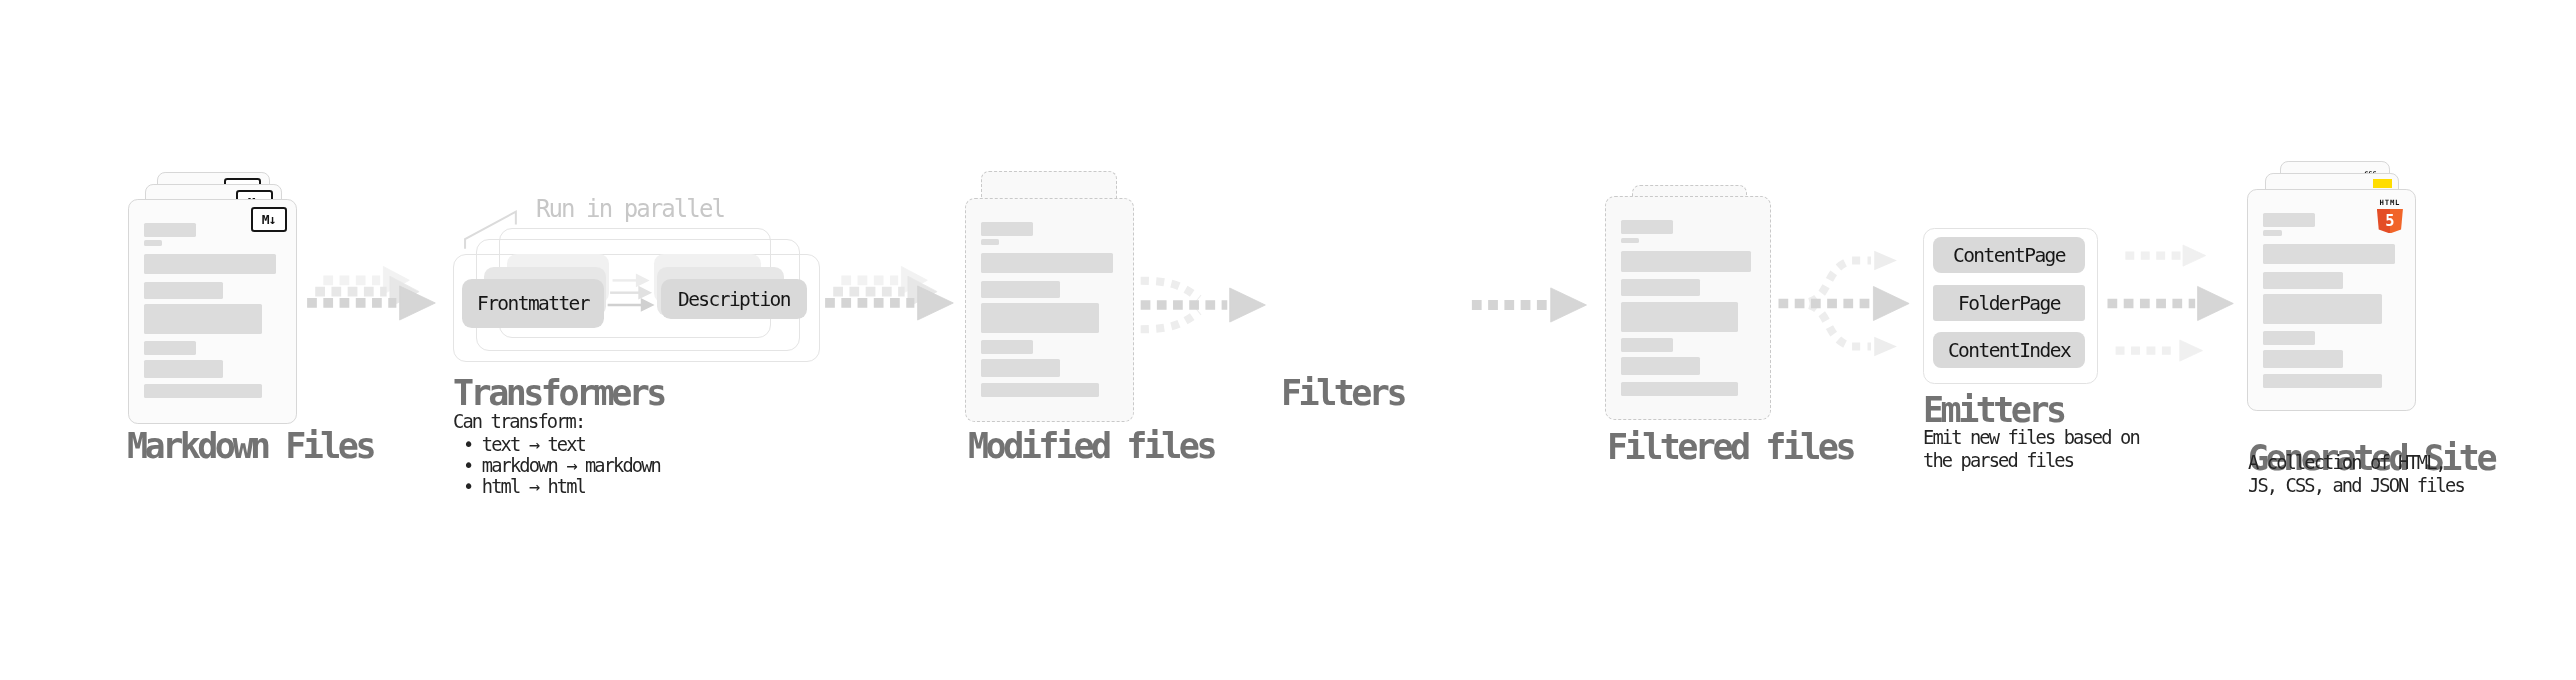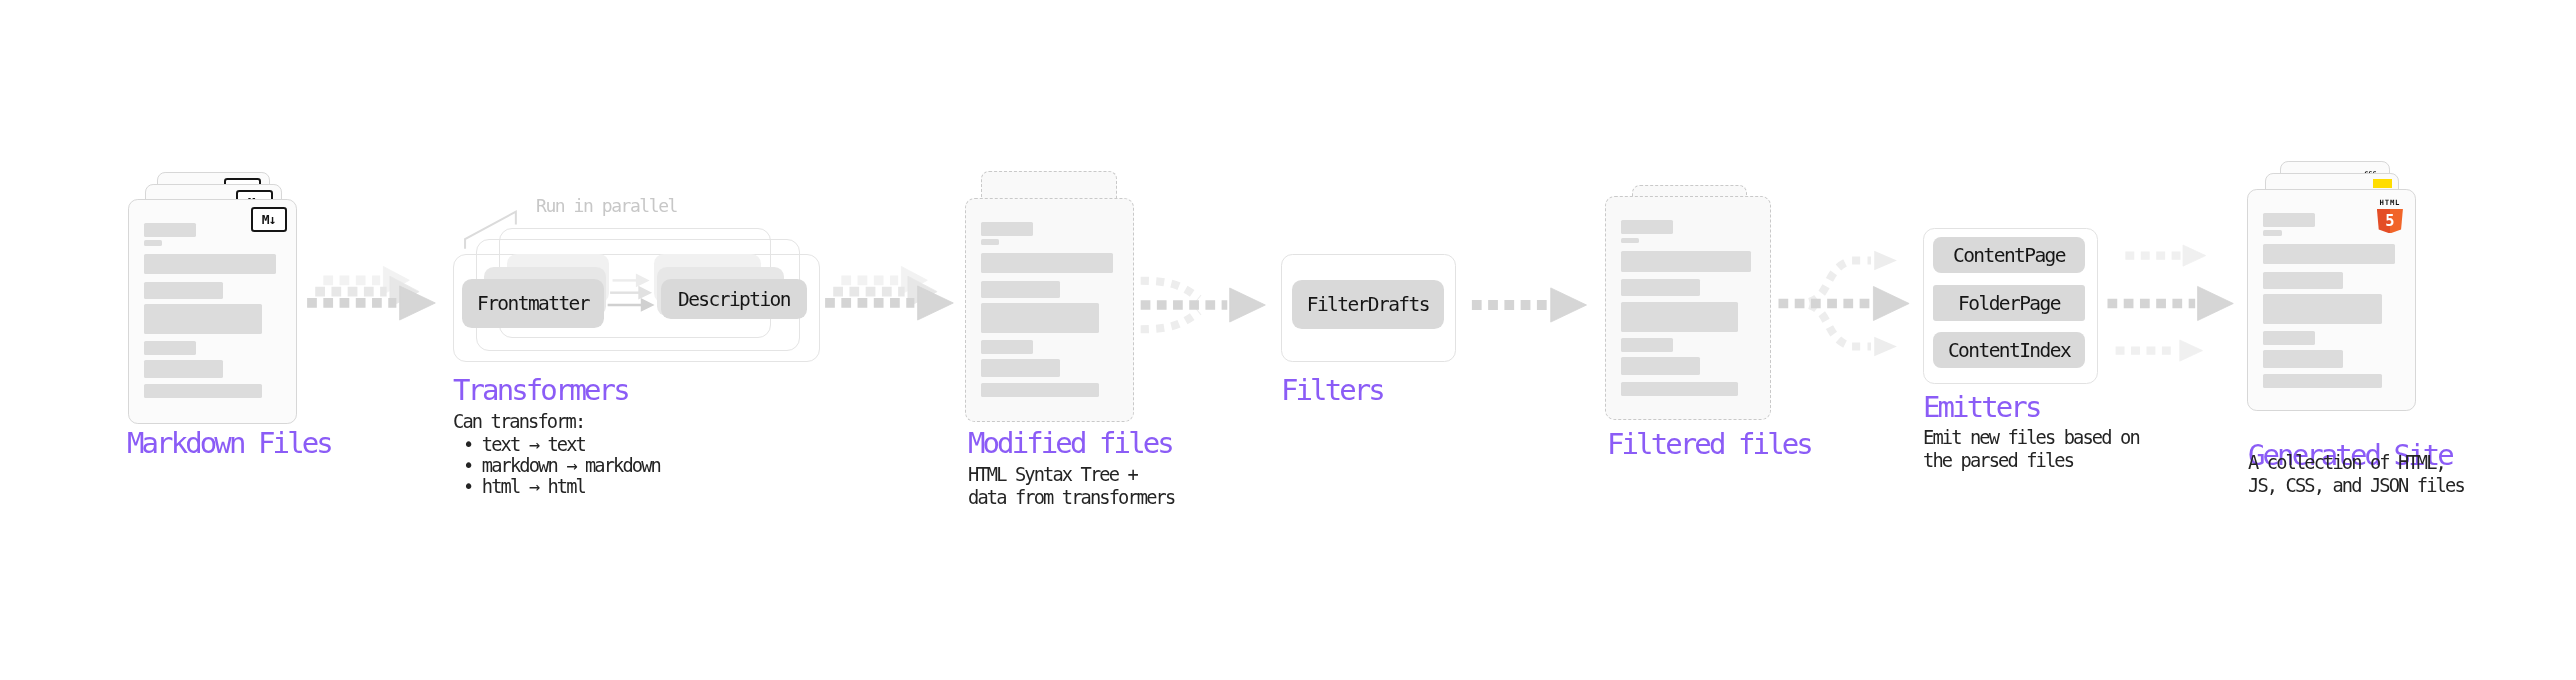--- a/index.html
+++ b/index.html
@@ -25,23 +25,23 @@
   
   .pill {
     position:absolute; background:#d9d9d9; border-radius:9.8px;
     display:flex; align-items:center; justify-content:center;
     font-size:19.5px; letter-spacing:-0.08em; color:#161616; white-space:nowrap;text-align:right;
   }
   .pill.ghost1 { background:#e7e7e7; }
   .pill.ghost2 { background:#f1f1f1; }
 
   
-  .stage-label { position:absolute; font-size:29px; font-weight:400; letter-spacing:-0.1em; color:#8b5cf6; white-space:nowrap; }
+  .stage-label { position:absolute; font-size:35px; font-weight:700; letter-spacing:-0.1em; color:#737373; white-space:nowrap; }
   .desc { position:absolute; font-size:18.7px; letter-spacing:-0.1em; color:#242424; line-height:23px; white-space:pre-line; }
-  .annotation { position:absolute; font-size:18px; letter-spacing:-0.08em; color:#c7c7c7; white-space:nowrap; }
+  .annotation { position:absolute; font-size:24px; letter-spacing:-0.08em; color:#c7c7c7; white-space:nowrap; }
 
   
   .md-icon {
     position:absolute; width:32.5px; height:21px; background:#ffffff;
     border:2.4px solid #151515; border-radius:3.3px;
     display:flex; align-items:center; justify-content:center;
     font-size:13px; font-weight:800; color:#151515; letter-spacing:-0.8px;
   }
   .html-icon { position:absolute; width:29px; text-align:center; }
   .html-word { font-size:7.3px; font-weight:800; letter-spacing:0.8px; color:#111; line-height:8.1px; }
@@ -164,35 +164,30 @@
         <div class="bar" style="width:132px;height:20.3px;margin-top:8.1px"></div>
         <div class="bar" style="width:79px;height:17px;margin-top:7.3px"></div>
         <div class="bar" style="width:118px;height:30px;margin-top:5.7px"></div>
         <div class="bar" style="width:52px;height:14px;margin-top:6.5px"></div>
         <div class="bar" style="width:79px;height:18px;margin-top:4.9px"></div>
         <div class="bar" style="width:118px;height:14px;margin-top:6.5px"></div>
       </div>
     </div>
   </div>
   <div class="stage-label" style="left:968px;top:426px">Modified files</div>
-  <div class="desc" style="left:968px;top:463px">HTML Syntax Tree +
-data from transformers</div>
 
   <svg class="abs" style="left:1134px;top:271px" width="138" height="68" viewBox="0 0 170 84">
     <path d="M 8,12 C 45,12 60,18 80,34" fill="none" stroke="#ededed" stroke-width="10" stroke-dasharray="10 9"></path>
     <path d="M 8,72 C 45,72 60,66 80,50" fill="none" stroke="#ededed" stroke-width="10" stroke-dasharray="10 9"></path>
     <g stroke="#d4d4d4" fill="#d6d6d6">
       <line x1="8" y1="42" x2="115" y2="42" stroke-width="12" stroke-dasharray="12 8"></line>
       <polygon points="118,21 118,63 162,42"></polygon>
     </g>
   </svg>
 
-  <div class="box" style="left:1281px;top:254px;width:173px;height:106px">
-    <div class="pill" style="left:9.8px;top:25px;width:152px;height:49px">FilterDrafts</div>
-  </div>
   <div class="stage-label" style="left:1281px;top:373px">Filters</div>
 
   <svg class="abs" style="left:1467px;top:282px" width="126" height="46" viewBox="0 0 155 56">
     <g stroke="#d4d4d4" fill="#d6d6d6">
       <line x1="6" y1="28" x2="100" y2="28" stroke-width="12" stroke-dasharray="12 8"></line>
       <polygon points="103,7 103,49 147,28"></polygon>
     </g>
   </svg>
 
   <div class="abs" style="left:1605px;top:185px;width:164px;height:236px">

